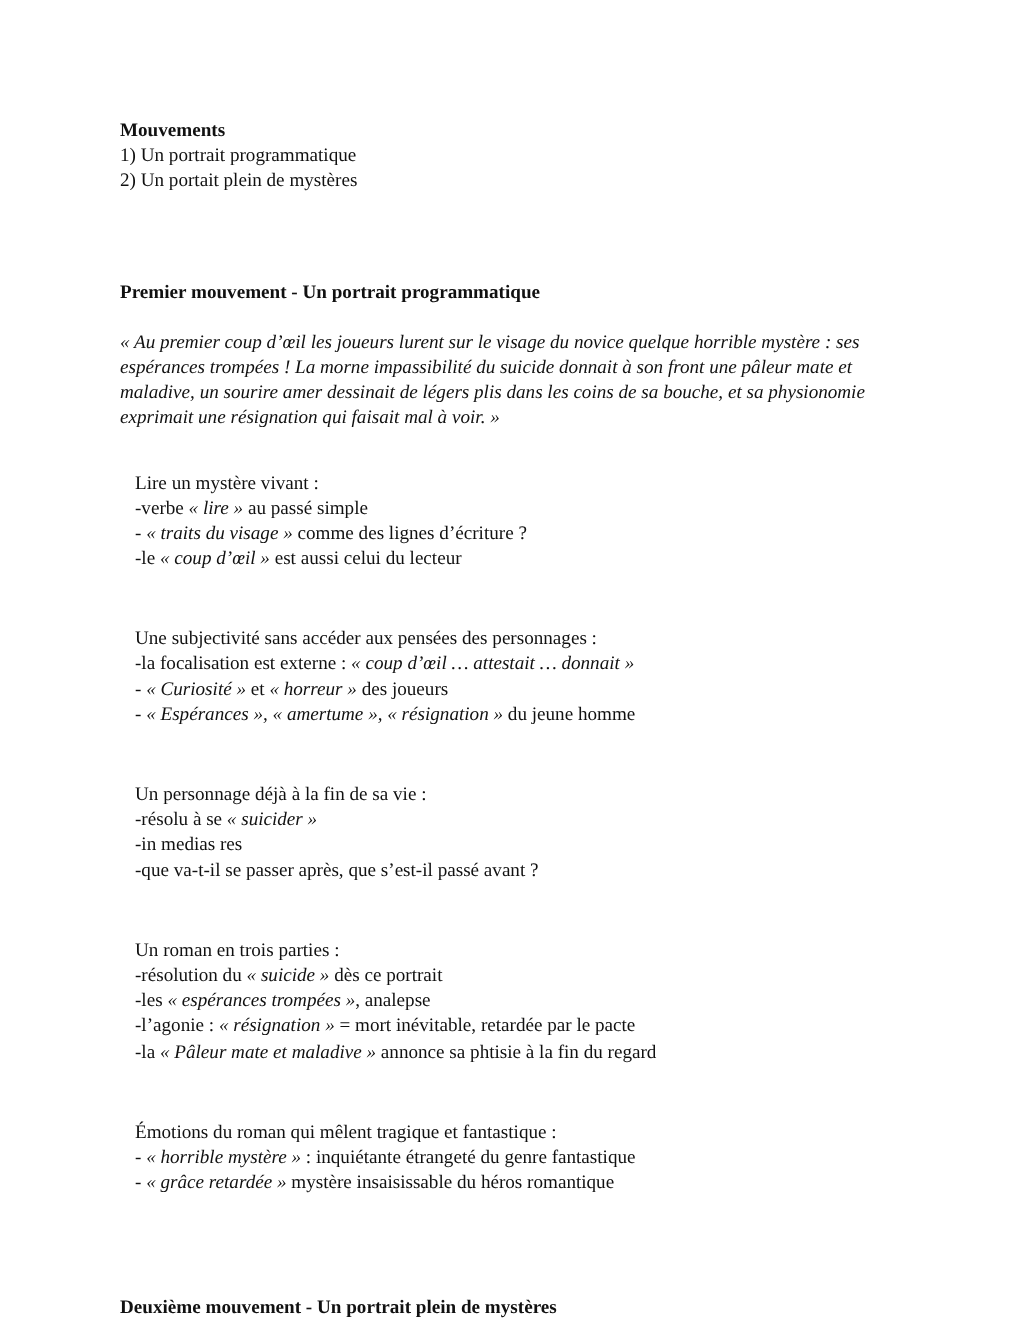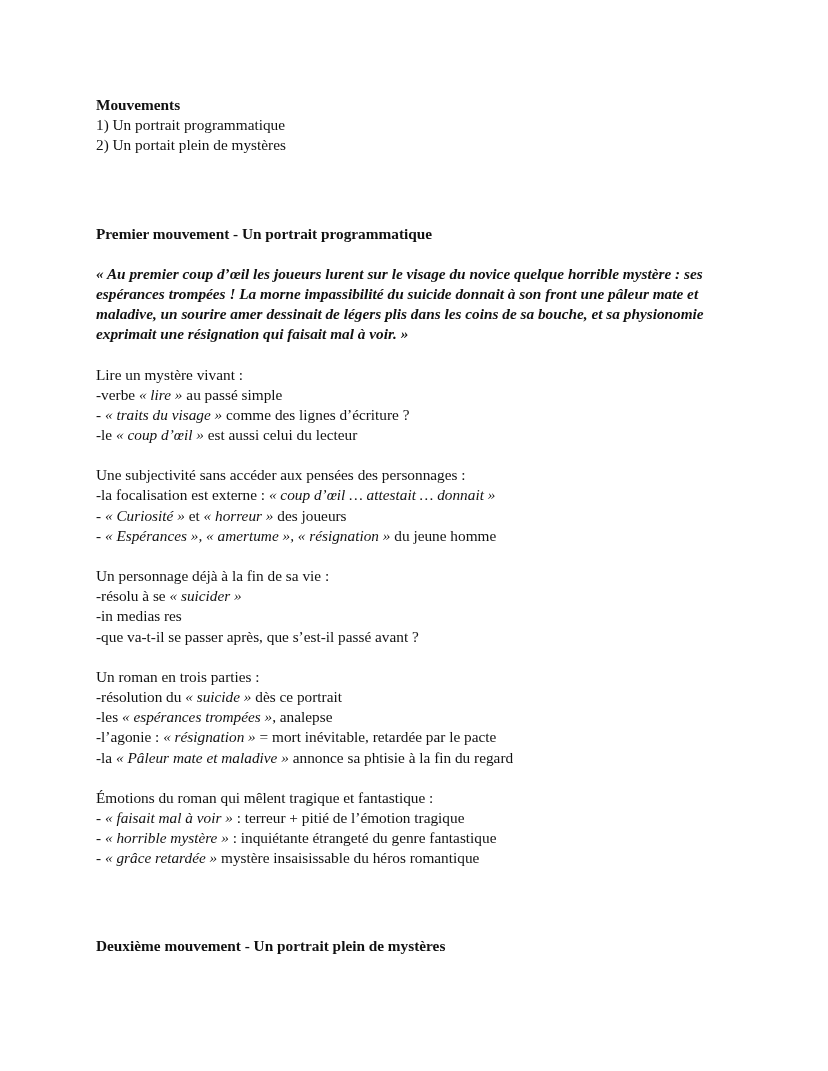--- a/index.html
+++ b/index.html
@@ -31,27 +31,26 @@
     .heading {
       font-weight: bold;
       text-underline-offset: 2px;
       line-height: 20.2px;
       white-space: nowrap;
     }
     .quote {
       font-style: italic;
       line-height: 20.2px;
       width: 650px;
-      font-weight: bold;
     }
     .quote .qline { white-space: nowrap; height: 20.2px; }
     em { font-style: italic; }
     .gap-s { height: 20px; }
     .gap-l { height: 48px; }
-    .block { margin: 0; }
+    .block { margin: 12px; }
   </style>
 </head>
 <body>
 
 <div class="page">
 
   <div>
     <div class="line bold">Mouvements</div>
     <div class="line">1) Un portrait programmatique</div>
     <div class="line">2) Un portait plein de mystères</div>
@@ -97,21 +96,20 @@
       <div class="block">
         <div class="line">Un roman en trois parties :</div>
         <div class="line"><span>-résolution du </span><em>« suicide »</em><span> dès ce portrait</span></div>
         <div class="line"><span>-les </span><em>« espérances trompées »</em><span>, analepse</span></div>
         <div class="line"><span>-l’agonie : </span><em>« résignation »</em><span> = mort inévitable, retardée par le pacte</span></div>
         <div class="line"><span>-la </span><em>« Pâleur mate et maladive »</em><span> annonce sa phtisie à la fin du regard</span></div>
       </div>
       <div class="gap-s"></div>
       <div class="block">
         <div class="line">Émotions du roman qui mêlent tragique et fantastique :</div>
-        <div class="line"><span>- </span><em>« faisait mal à voir »</em><span> : terreur + pitié de l’émotion tragique</span></div>
         <div class="line"><span>- </span><em>« horrible mystère »</em><span> : inquiétante étrangeté du genre fantastique</span></div>
         <div class="line"><span>- </span><em>« grâce retardée »</em><span> mystère insaisissable du héros romantique</span></div>
       </div>
     </div>
 
   <div class="gap-l"></div>
   <div class="gap-s"></div>
 
   <div class="heading">Deuxième mouvement - Un portrait plein de mystères</div>
 

